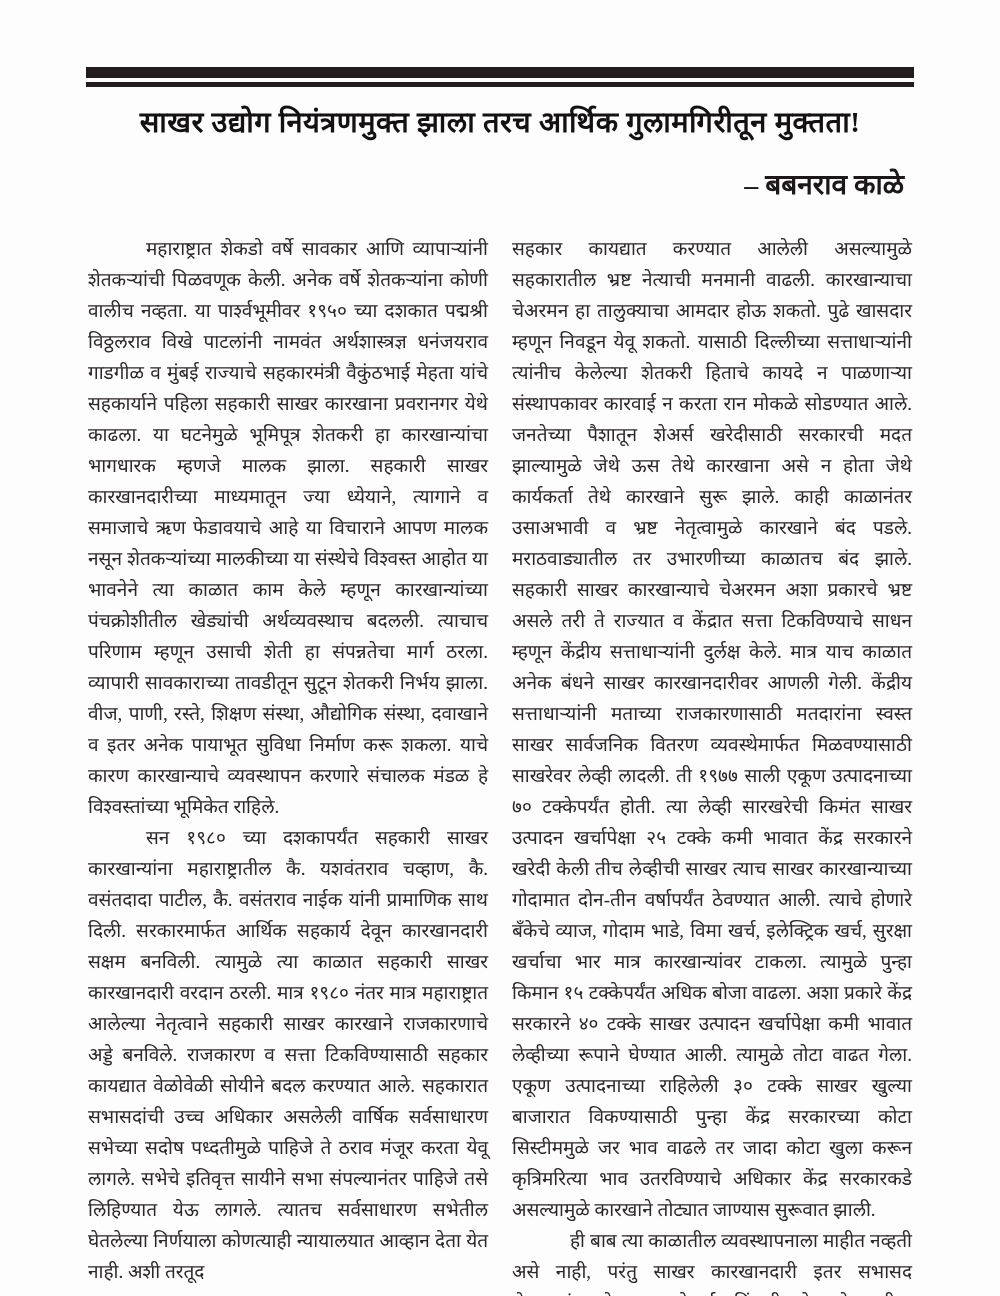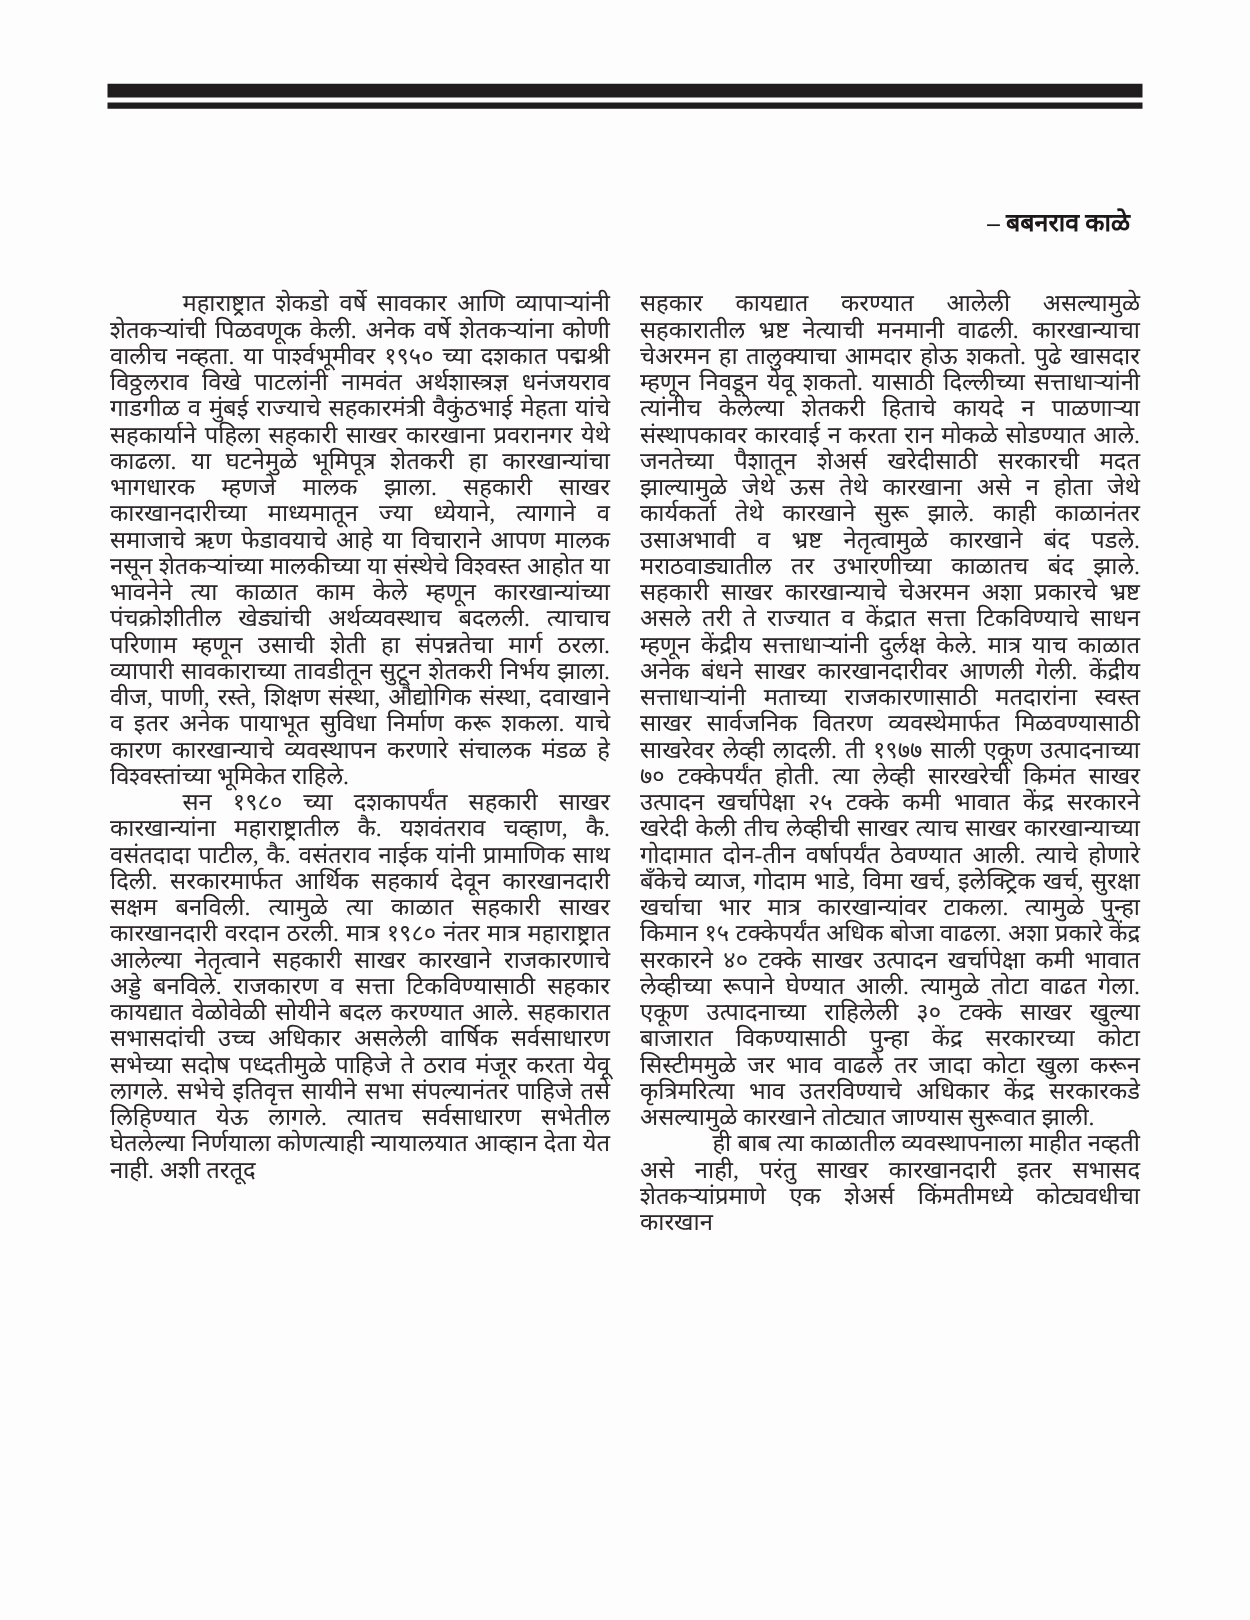--- a/index.html
+++ b/index.html
@@ -36,41 +36,41 @@
     font-size: 29px;
     font-weight: 700;
     letter-spacing: 0.5px;
     color: #141112;
     line-height: 44px;
   }
   .author-byline {
     position: absolute;
     top: 164px;
     right: 96px;
-    font-size: 20px;
+    font-size: 28px;
     font-weight: 700;
     color: #1c1819;
   }
 
   .body-columns {
     position: absolute;
     top: 233px;
     left: 88px;
     right: 88px;
     display: flex;
     gap: 24px;
   }
   .column {
     flex: 1 1 0;
     min-width: 0;
   }
   .column p {
     margin: 0;
     font-size: 19px;
-    line-height: 21px;
+    line-height: 31px;
     text-align: justify;
     color: #2b2627;
   }
   .column p.indent { text-indent: 58px; }
 
   .footer-bar {
     position: absolute;
     top: 1197px;
     left: 86px;
     right: 86px;
@@ -99,20 +99,21 @@
   }
 </style>
 </head>
 <body>
 
 <div class="page">
 
   <div class="rule rule-thick"></div>
   <div class="rule rule-thin"></div>
 
+  <h1 class="article-title">साखर उद्योग नियंत्रणमुक्त झाला तरच आर्थिक गुलामगिरीतून मुक्तता!</h1>
 
   <div class="author-byline">– बबनराव काळे</div>
 
   <div class="body-columns">
     <div class="column">
       <p class="indent">महाराष्ट्रात शेकडो वर्षे सावकार आणि व्यापाऱ्यांनी शेतकऱ्यांची पिळवणूक केली. अनेक वर्षे शेतकऱ्यांना कोणी वालीच नव्हता. या पार्श्वभूमीवर १९५० च्या दशकात पद्मश्री विठ्ठलराव विखे पाटलांनी नामवंत अर्थशास्त्रज्ञ धनंजयराव गाडगीळ व मुंबई राज्याचे सहकारमंत्री वैकुंठभाई मेहता यांचे सहकार्याने पहिला सहकारी साखर कारखाना प्रवरानगर येथे काढला. या घटनेमुळे भूमिपूत्र शेतकरी हा कारखान्यांचा भागधारक म्हणजे मालक झाला. सहकारी साखर कारखानदारीच्या माध्यमातून ज्या ध्येयाने, त्यागाने व समाजाचे ऋण फेडावयाचे आहे या विचाराने आपण मालक नसून शेतकऱ्यांच्या मालकीच्या या संस्थेचे विश्वस्त आहोत या भावनेने त्या काळात काम केले म्हणून कारखान्यांच्या पंचक्रोशीतील खेड्यांची अर्थव्यवस्थाच बदलली. त्याचाच परिणाम म्हणून उसाची शेती हा संपन्नतेचा मार्ग ठरला. व्यापारी सावकाराच्या तावडीतून सुटून शेतकरी निर्भय झाला. वीज, पाणी, रस्ते, शिक्षण संस्था, औद्योगिक संस्था, दवाखाने व इतर अनेक पायाभूत सुविधा निर्माण करू शकला. याचे कारण कारखान्याचे व्यवस्थापन करणारे संचालक मंडळ हे विश्वस्तांच्या भूमिकेत राहिले.</p>
       <p class="indent">सन १९८० च्या दशकापर्यंत सहकारी साखर कारखान्यांना महाराष्ट्रातील कै. यशवंतराव चव्हाण, कै. वसंतदादा पाटील, कै. वसंतराव नाईक यांनी प्रामाणिक साथ दिली. सरकारमार्फत आर्थिक सहकार्य देवून कारखानदारी सक्षम बनविली. त्यामुळे त्या काळात सहकारी साखर कारखानदारी वरदान ठरली. मात्र १९८० नंतर मात्र महाराष्ट्रात आलेल्या नेतृत्वाने सहकारी साखर कारखाने राजकारणाचे अड्डे बनविले. राजकारण व सत्ता टिकविण्यासाठी सहकार कायद्यात वेळोवेळी सोयीने बदल करण्यात आले. सहकारात सभासदांची उच्च अधिकार असलेली वार्षिक सर्वसाधारण सभेच्या सदोष पध्दतीमुळे पाहिजे ते ठराव मंजूर करता येवू लागले. सभेचे इतिवृत्त सायीने सभा संपल्यानंतर पाहिजे तसे लिहिण्यात येऊ लागले. त्यातच सर्वसाधारण सभेतील घेतलेल्या निर्णयाला कोणत्याही न्यायालयात आव्हान देता येत नाही. अशी तरतूद</p>
     </div>
     <div class="column">
       <p>सहकार कायद्यात करण्यात आलेली असल्यामुळे सहकारातील भ्रष्ट नेत्याची मनमानी वाढली. कारखान्याचा चेअरमन हा तालुक्याचा आमदार होऊ शकतो. पुढे खासदार म्हणून निवडून येवू शकतो. यासाठी दिल्लीच्या सत्ताधाऱ्यांनी त्यांनीच केलेल्या शेतकरी हिताचे कायदे न पाळणाऱ्या संस्थापकावर कारवाई न करता रान मोकळे सोडण्यात आले. जनतेच्या पैशातून शेअर्स खरेदीसाठी सरकारची मदत झाल्यामुळे जेथे ऊस तेथे कारखाना असे न होता जेथे कार्यकर्ता तेथे कारखाने सुरू झाले. काही काळानंतर उसाअभावी व भ्रष्ट नेतृत्वामुळे कारखाने बंद पडले. मराठवाड्यातील तर उभारणीच्या काळातच बंद झाले. सहकारी साखर कारखान्याचे चेअरमन अशा प्रकारचे भ्रष्ट असले तरी ते राज्यात व केंद्रात सत्ता टिकविण्याचे साधन म्हणून केंद्रीय सत्ताधाऱ्यांनी दुर्लक्ष केले. मात्र याच काळात अनेक बंधने साखर कारखानदारीवर आणली गेली. केंद्रीय सत्ताधाऱ्यांनी मताच्या राजकारणासाठी मतदारांना स्वस्त साखर सार्वजनिक वितरण व्यवस्थेमार्फत मिळवण्यासाठी साखरेवर लेव्ही लादली. ती १९७७ साली एकूण उत्पादनाच्या ७० टक्केपर्यंत होती. त्या लेव्ही सारखरेची किमंत साखर उत्पादन खर्चापेक्षा २५ टक्के कमी भावात केंद्र सरकारने खरेदी केली तीच लेव्हीची साखर त्याच साखर कारखान्याच्या गोदामात दोन-तीन वर्षापर्यंत ठेवण्यात आली. त्याचे होणारे बँकेचे व्याज, गोदाम भाडे, विमा खर्च, इलेक्ट्रिक खर्च, सुरक्षा खर्चाचा भार मात्र कारखान्यांवर टाकला. त्यामुळे पुन्हा किमान १५ टक्केपर्यंत अधिक बोजा वाढला. अशा प्रकारे केंद्र सरकारने ४० टक्के साखर उत्पादन खर्चापेक्षा कमी भावात लेव्हीच्या रूपाने घेण्यात आली. त्यामुळे तोटा वाढत गेला. एकूण उत्पादनाच्या राहिलेली ३० टक्के साखर खुल्या बाजारात विकण्यासाठी पुन्हा केंद्र सरकारच्या कोटा सिस्टीममुळे जर भाव वाढले तर जादा कोटा खुला करून कृत्रिमरित्या भाव उतरविण्याचे अधिकार केंद्र सरकारकडे असल्यामुळे कारखाने तोट्यात जाण्यास सुरूवात झाली.</p>

